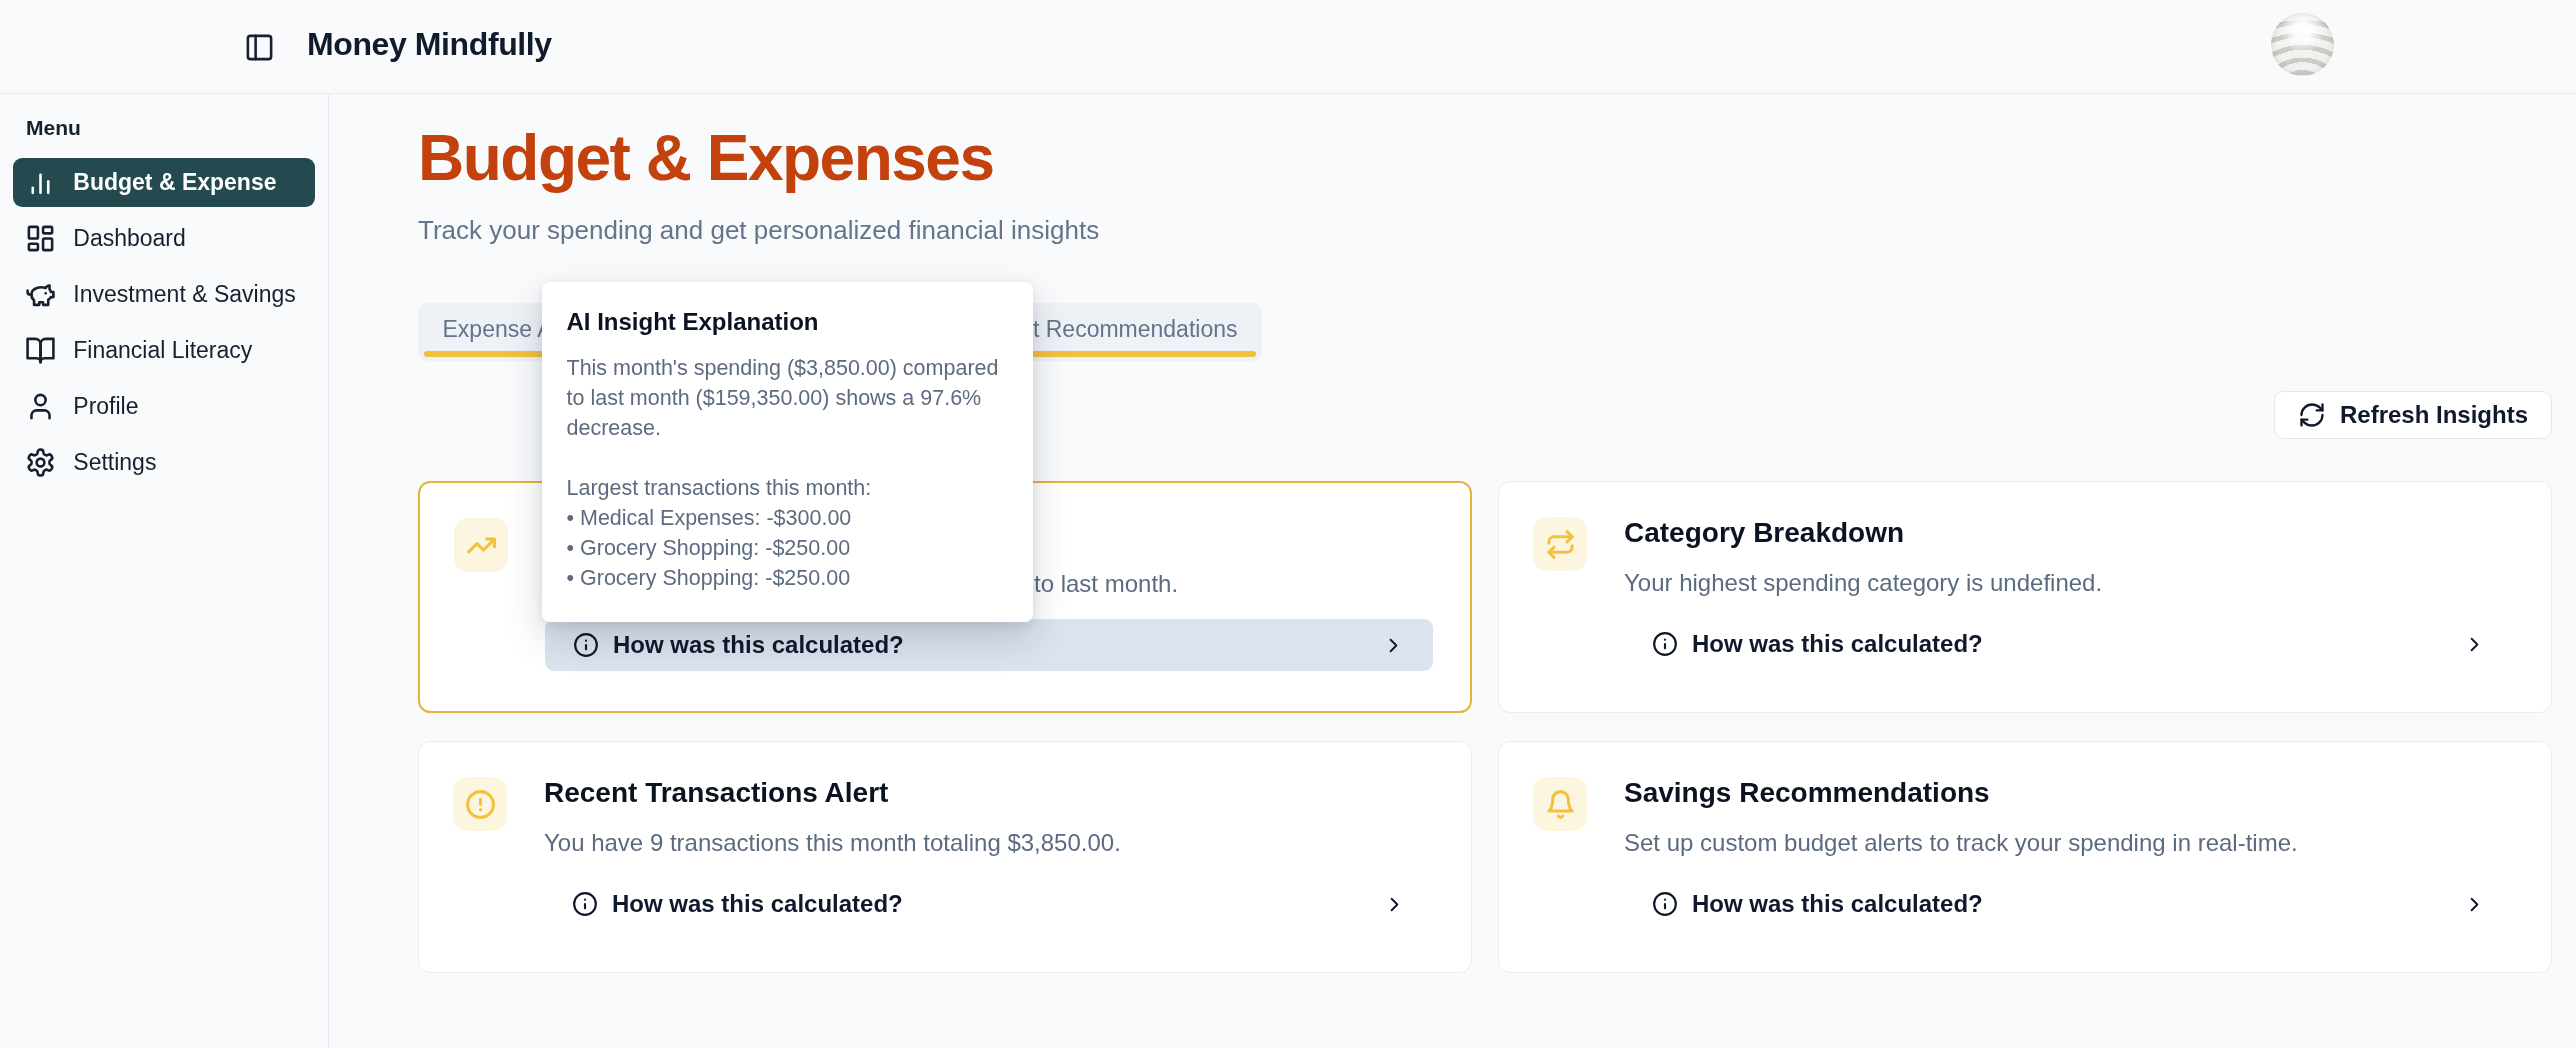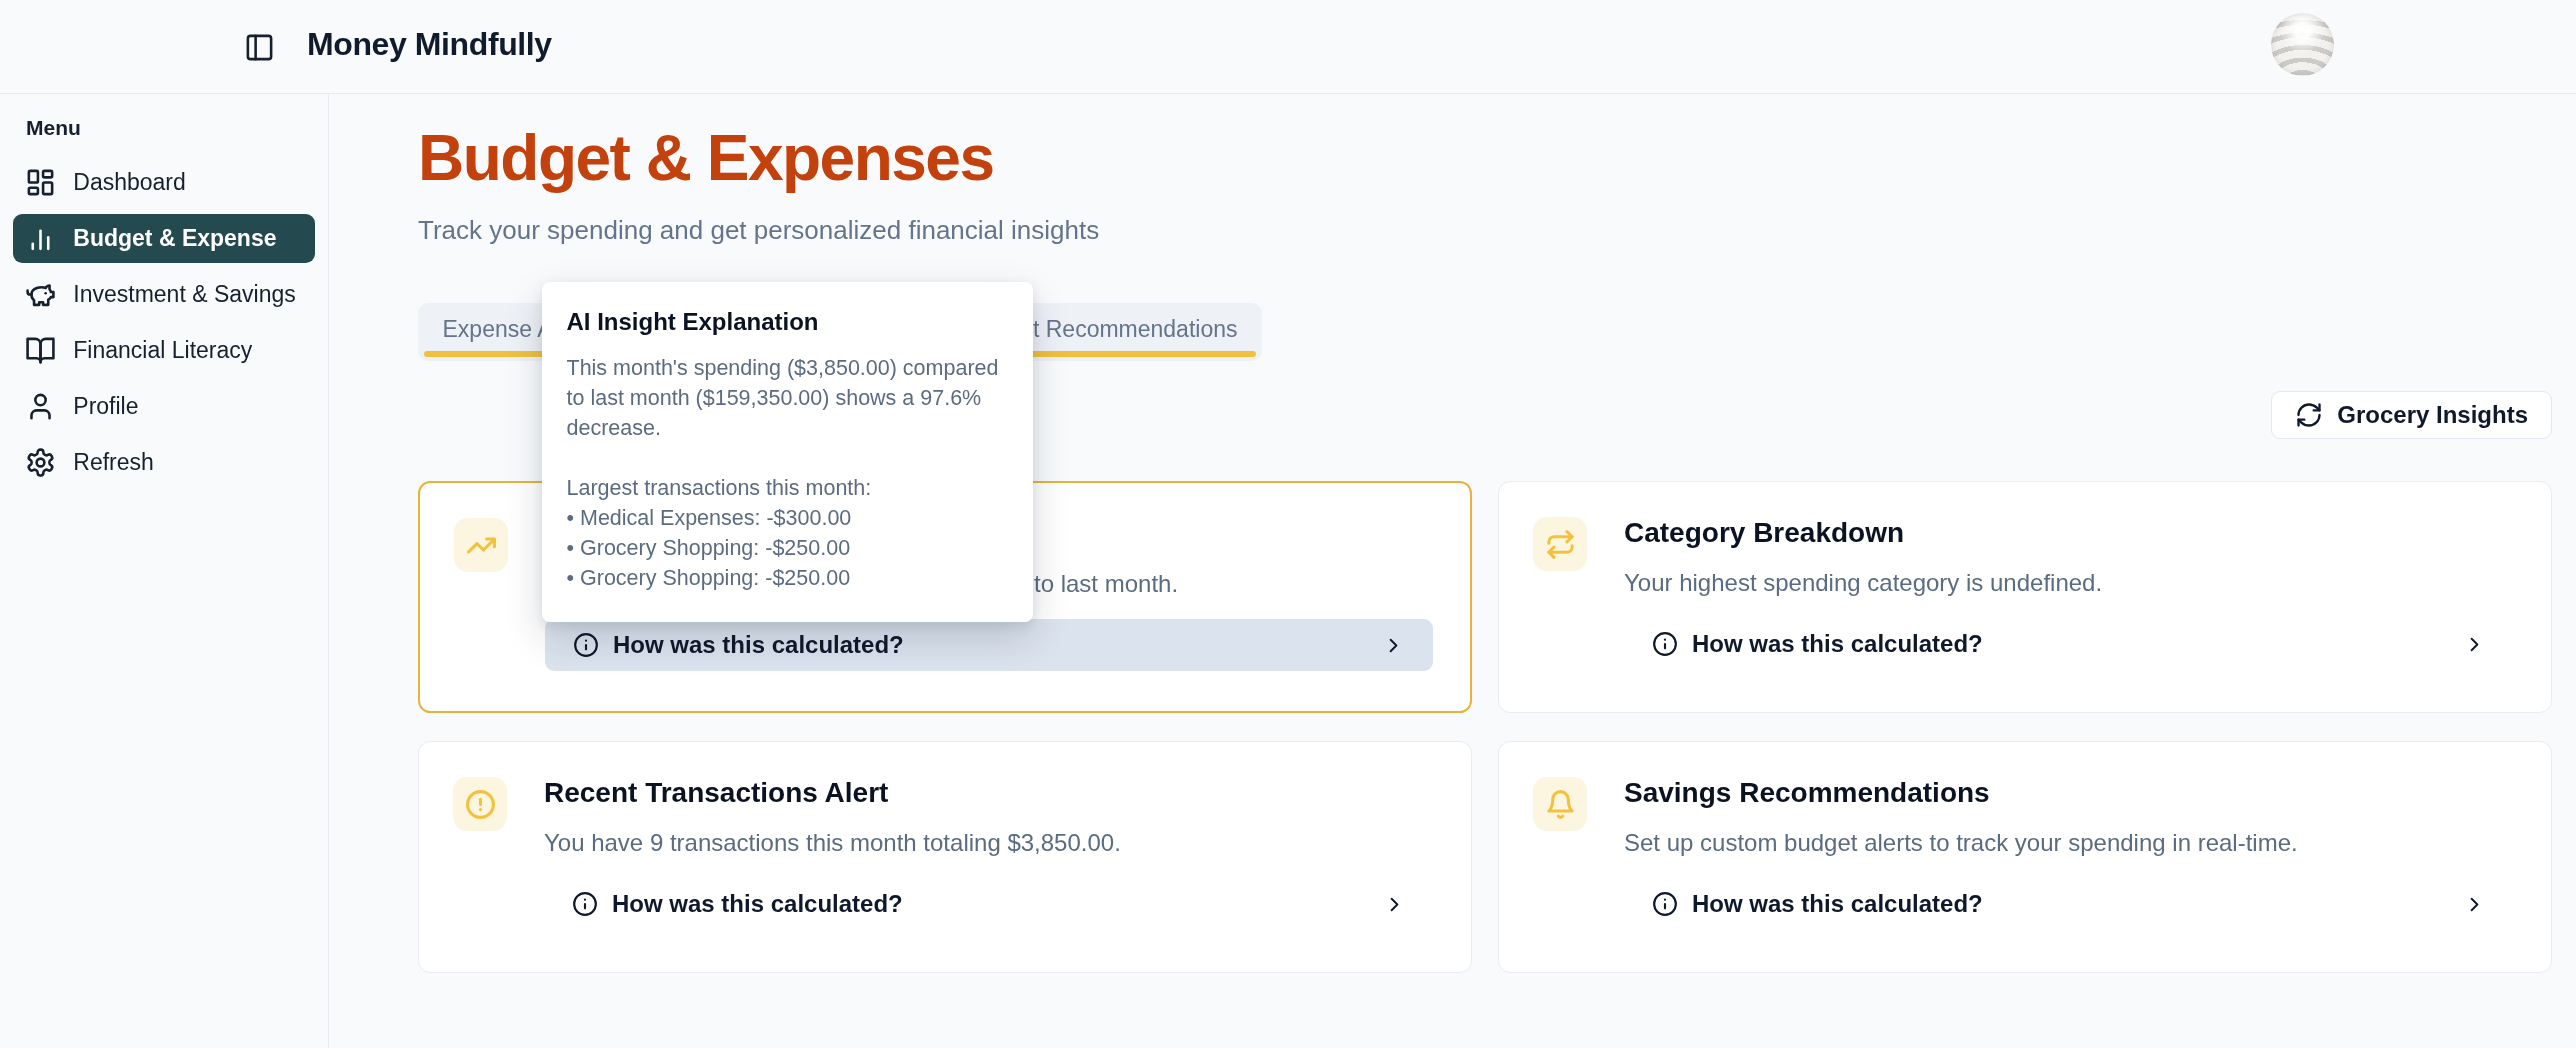--- a/index.html
+++ b/index.html
@@ -137,43 +137,43 @@
     </span>
   </button>
   <div class="app-title">Money Mindfully</div>
   <button class="avatar"></button>
 </div>
 
 <div class="sidebar">
   <div class="menu-label">Menu</div>
   <nav class="nav">
 
+    <button class="nav-item active">
+      <span class="nicon">
+        <svg viewBox="0 0 24 24" fill="none" stroke="currentColor" stroke-width="2" stroke-linecap="round" stroke-linejoin="round" width="31" height="31">
+          <line x1="6" y1="20" x2="6" y2="16"></line>
+            <line x1="12" y1="20" x2="12" y2="6"></line>
+            <line x1="18" y1="20" x2="18" y2="11"></line>
+        </svg>
+      </span>
+      <span>Budget &amp; Expense</span>
+    </button>
+
     <button class="nav-item">
       <span class="nicon">
         <svg viewBox="0 0 24 24" fill="none" stroke="currentColor" stroke-width="2" stroke-linecap="round" stroke-linejoin="round" width="31" height="31">
           <rect x="3" y="3" width="7" height="9" rx="1"></rect>
             <rect x="14" y="3" width="7" height="5" rx="1"></rect>
           <rect x="14" y="12" width="7" height="9" rx="1"></rect>
             <rect x="3" y="16" width="7" height="5" rx="1"></rect>
         </svg>
       </span>
       <span>Dashboard</span>
     </button>
 
-    <button class="nav-item active">
-      <span class="nicon">
-        <svg viewBox="0 0 24 24" fill="none" stroke="currentColor" stroke-width="2" stroke-linecap="round" stroke-linejoin="round" width="31" height="31">
-          <line x1="6" y1="20" x2="6" y2="16"></line>
-            <line x1="12" y1="20" x2="12" y2="6"></line>
-            <line x1="18" y1="20" x2="18" y2="11"></line>
-        </svg>
-      </span>
-      <span>Budget &amp; Expense</span>
-    </button>
-
     <button class="nav-item">
       <span class="nicon">
         <svg viewBox="0 0 24 24" fill="none" stroke="currentColor" stroke-width="2" stroke-linecap="round" stroke-linejoin="round" width="31" height="31">
           <path d="M19 5c-1.5 0-2.8 1.4-3 2-3.5-1.5-11-.3-11 5 0 1.8 0 3 2 4.5V20h4v-2h3v2h4v-4c1-.5 1.7-1 2-2h2v-4h-2c0-1-.5-1.5-1-2V5z"></path>
           <path d="M2 9v1c0 1.1.9 2 2 2h1"></path>
             <path d="M16 11h.01"></path>
         </svg>
       </span>
       <span>Investment &amp; Savings</span>
     </button>
@@ -198,21 +198,21 @@
       <span>Profile</span>
     </button>
 
     <button class="nav-item">
       <span class="nicon">
         <svg viewBox="0 0 24 24" fill="none" stroke="currentColor" stroke-width="2" stroke-linecap="round" stroke-linejoin="round" width="31" height="31">
           <path d="M12.22 2h-.44a2 2 0 0 0-2 2v.18a2 2 0 0 1-1 1.73l-.43.25a2 2 0 0 1-2 0l-.15-.08a2 2 0 0 0-2.73.73l-.22.38a2 2 0 0 0 .73 2.73l.15.1a2 2 0 0 1 1 1.72v.51a2 2 0 0 1-1 1.74l-.15.09a2 2 0 0 0-.73 2.73l.22.38a2 2 0 0 0 2.73.73l.15-.08a2 2 0 0 1 2 0l.43.25a2 2 0 0 1 1 1.73V20a2 2 0 0 0 2 2h.44a2 2 0 0 0 2-2v-.18a2 2 0 0 1 1-1.73l.43-.25a2 2 0 0 1 2 0l.15.08a2 2 0 0 0 2.73-.73l.22-.39a2 2 0 0 0-.73-2.73l-.15-.08a2 2 0 0 1-1-1.74v-.5a2 2 0 0 1 1-1.74l.15-.09a2 2 0 0 0 .73-2.73l-.22-.38a2 2 0 0 0-2.73-.73l-.15.08a2 2 0 0 1-2 0l-.43-.25a2 2 0 0 1-1-1.73V4a2 2 0 0 0-2-2z"></path>
           <circle cx="12" cy="12" r="3"></circle>
         </svg>
       </span>
-      <span>Refresh</span>
+      <span>Settings</span>
     </button>
   </nav>
 </div>
 
 <div class="main">
 
   <h1 class="page-title">Budget &amp; Expenses</h1>
   <div class="page-subtitle">Track your spending and get personalized financial insights</div>
 
   <div class="tabbar">
@@ -223,21 +223,21 @@
 
   <button class="refresh-btn">
     <span class="ricon">
       <svg viewBox="0 0 24 24" fill="none" stroke="currentColor" stroke-width="2" stroke-linecap="round" stroke-linejoin="round" width="28" height="28">
         <path d="M3 12a9 9 0 0 1 9-9 9.75 9.75 0 0 1 6.74 2.74L21 8"></path>
           <path d="M21 3v5h-5"></path>
         <path d="M21 12a9 9 0 0 1-9 9 9.75 9.75 0 0 1-6.74-2.74L3 16"></path>
           <path d="M3 21v-5h5"></path>
       </svg>
     </span>
-    <span>Grocery Insights</span>
+    <span>Refresh Insights</span>
   </button>
 
   <div class="cards">
 
     <div class="card accent">
       <div class="card-icon-box">
         <span>
           <svg viewBox="0 0 24 24" fill="none" stroke="currentColor" stroke-width="2.4" stroke-linecap="round" stroke-linejoin="round" width="31" height="31">
             <polyline points="22 7 13.5 15.5 8.5 10.5 2 17"></polyline>
               <polyline points="16 7 22 7 22 13"></polyline>

